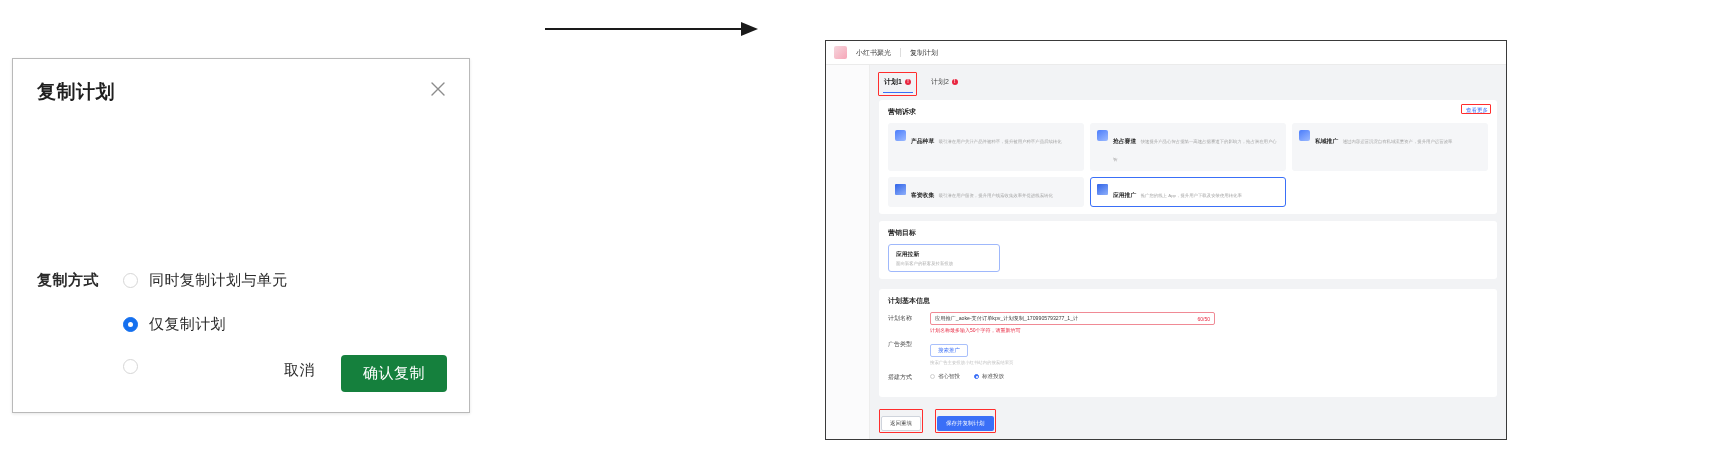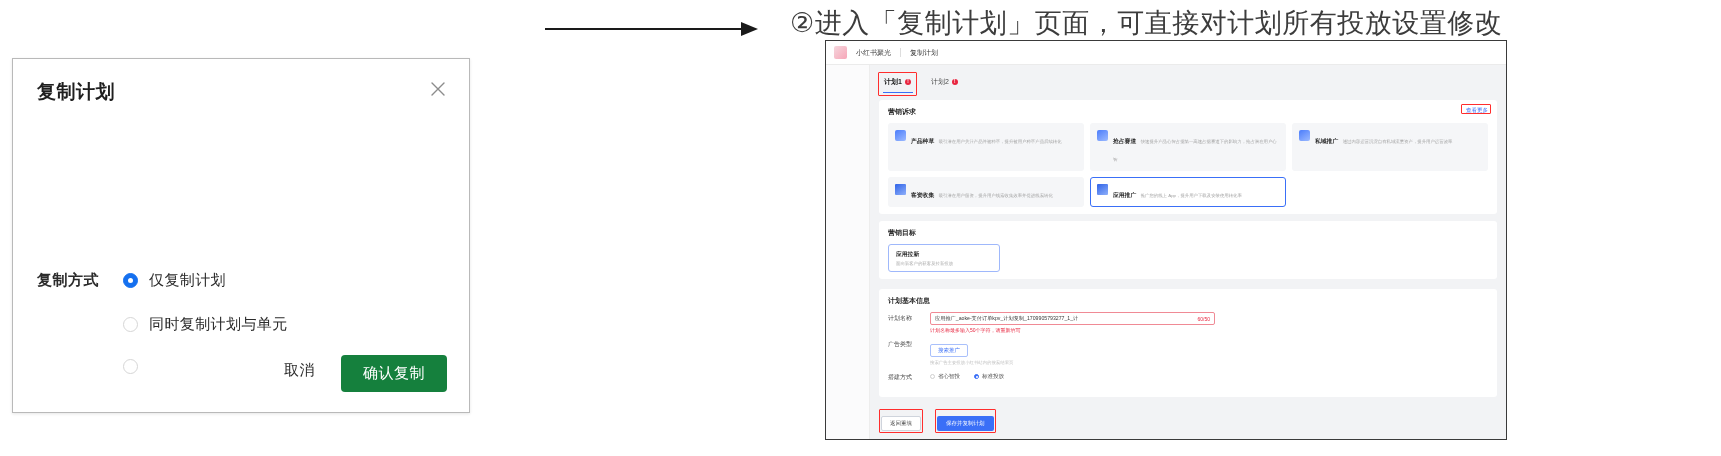--- a/index.html
+++ b/index.html
@@ -429,44 +429,43 @@
 <body>
 
 <div id="root">
 
 
   <div id="arrow-wrap">
     <div id="arrow-line"></div>
     <div id="arrow-head"></div>
   </div>
 
-  <div class="step-caption" id="caption-2">②进入「复制计划」页面，可直接对计划所有投放设置修改</div>
 
   <div id="dialog">
 
     <div id="dialog-title">复制计划</div>
 
     <div id="dialog-close">
       <svg width="18" height="18" viewBox="0 0 18 18">
         <path d="M3 3 L15 15 M15 3 L3 15" stroke="#8c8c8c" stroke-width="1.4" fill="none" stroke-linecap="round"></path>
       </svg>
     </div>
 
 
 
     <div class="field-row" id="row-method">
       <div class="field-label">复制方式</div>
       <div class="radio-list">
+        <div class="radio-item">
+          <span class="radio-dot"></span>
+          <span class="radio-text">同时复制计划与单元</span>
+        </div>
         <div class="radio-item checked">
           <span class="radio-dot"></span>
           <span class="radio-text">仅复制计划</span>
-        </div>
-        <div class="radio-item">
-          <span class="radio-dot"></span>
-          <span class="radio-text">同时复制计划与单元</span>
         </div>
         <div class="radio-item">
           <span class="radio-dot"></span>
         </div>
       </div>
     </div>
 
     <div id="dialog-footer">
       <div id="btn-cancel">取消</div>
       <button id="btn-confirm">确认复制</button>

